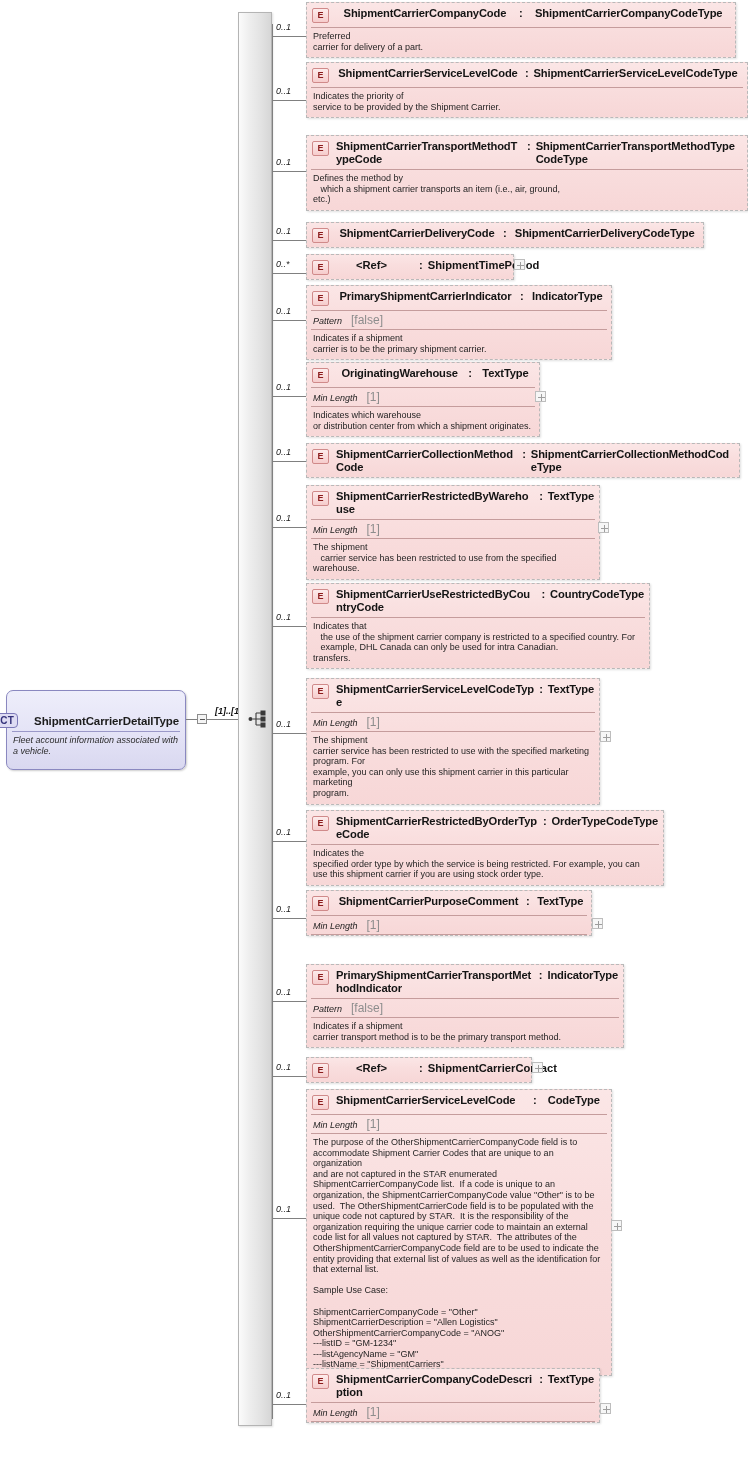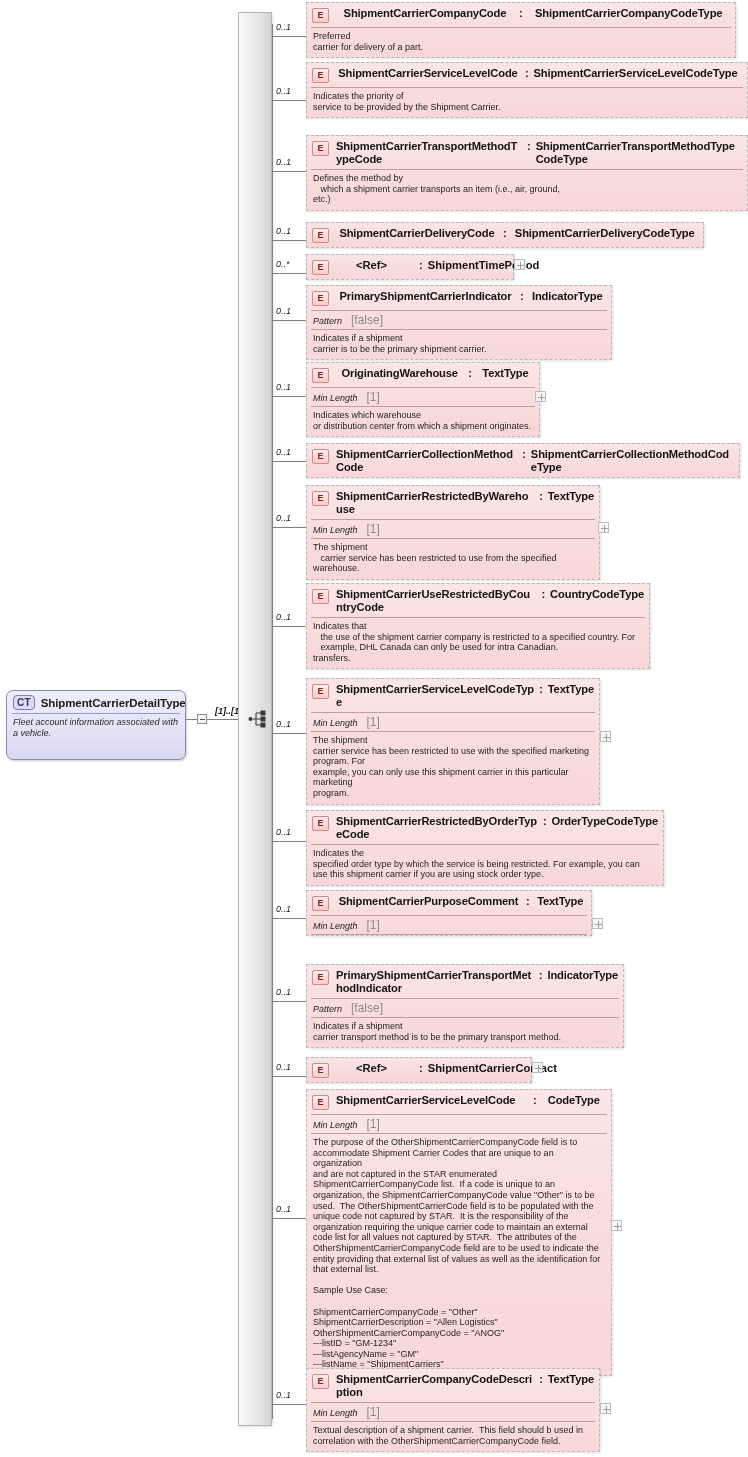--- a/index.html
+++ b/index.html
@@ -11,31 +11,31 @@
   #canvas{position:relative;width:748px;height:1457px;}
 
   
   .ct-box{
     position:absolute;left:6px;top:690px;width:180px;
     border:1px solid #8a88c0;border-radius:7px;
     background:linear-gradient(to bottom,#eeeefb 0%,#e4e3f6 55%,#d9d8f0 100%);
     box-shadow:1px 1px 2px rgba(0,0,0,.20);
     box-sizing:border-box;
   }
-  .ct-head{display:flex;align-items:center;gap:6px;padding:4px 6px 3px 6px;}
+  .ct-head{display:flex;align-items:center;gap:16px;padding:22px 6px 3px 6px;justify-content:flex-end;}
   .ct-badge{
     display:inline-block;border:1px solid #7c79b8;border-radius:4px;
     background:#dedcf3;color:#34327a;font-size:10px;line-height:11px;
     padding:1px 3px;font-weight:bold;letter-spacing:.2px;
   }
   .ct-title{font-size:11.5px;font-weight:bold;color:#1c1c1c;letter-spacing:-.1px;}
   .ct-sep{height:1px;background:#9a98c8;margin:0 5px;}
   .ct-doc{
     font-size:9px;font-style:italic;color:#2b2b2b;line-height:11px;
-    padding:3px 6px 20px 6px;
+    padding:3px 6px 12px 6px;
   }
 
   
   .hline{position:absolute;height:1px;background:#808080;}
   .vline{position:absolute;width:1px;background:#808080;}
 
   
   .toggle{
     position:absolute;width:10px;height:10px;box-sizing:border-box;
     border:1px solid #8c8c8c;background:#f4f4f4;
@@ -466,18 +466,16 @@
         <span class="e-colon">:</span>
         <span class="e-type nowrapx">TextType</span>
       </span>
     </div>
     <div class="rule"></div>
     <div class="facet">
       <span class="fname">Min Length</span>
       <span class="fval">[1]</span>
     </div>
     <div class="rule"></div>
-    <div class="e-doc">Textual description of a shipment carrier.  This field should b used in
-correlation with the OtherShipmentCarrierCompanyCode field.</div>
   </div>
   <div class="eplus" style="left:600px;top:1403px;"></div>
 
 </div>
 
 </body></html>

